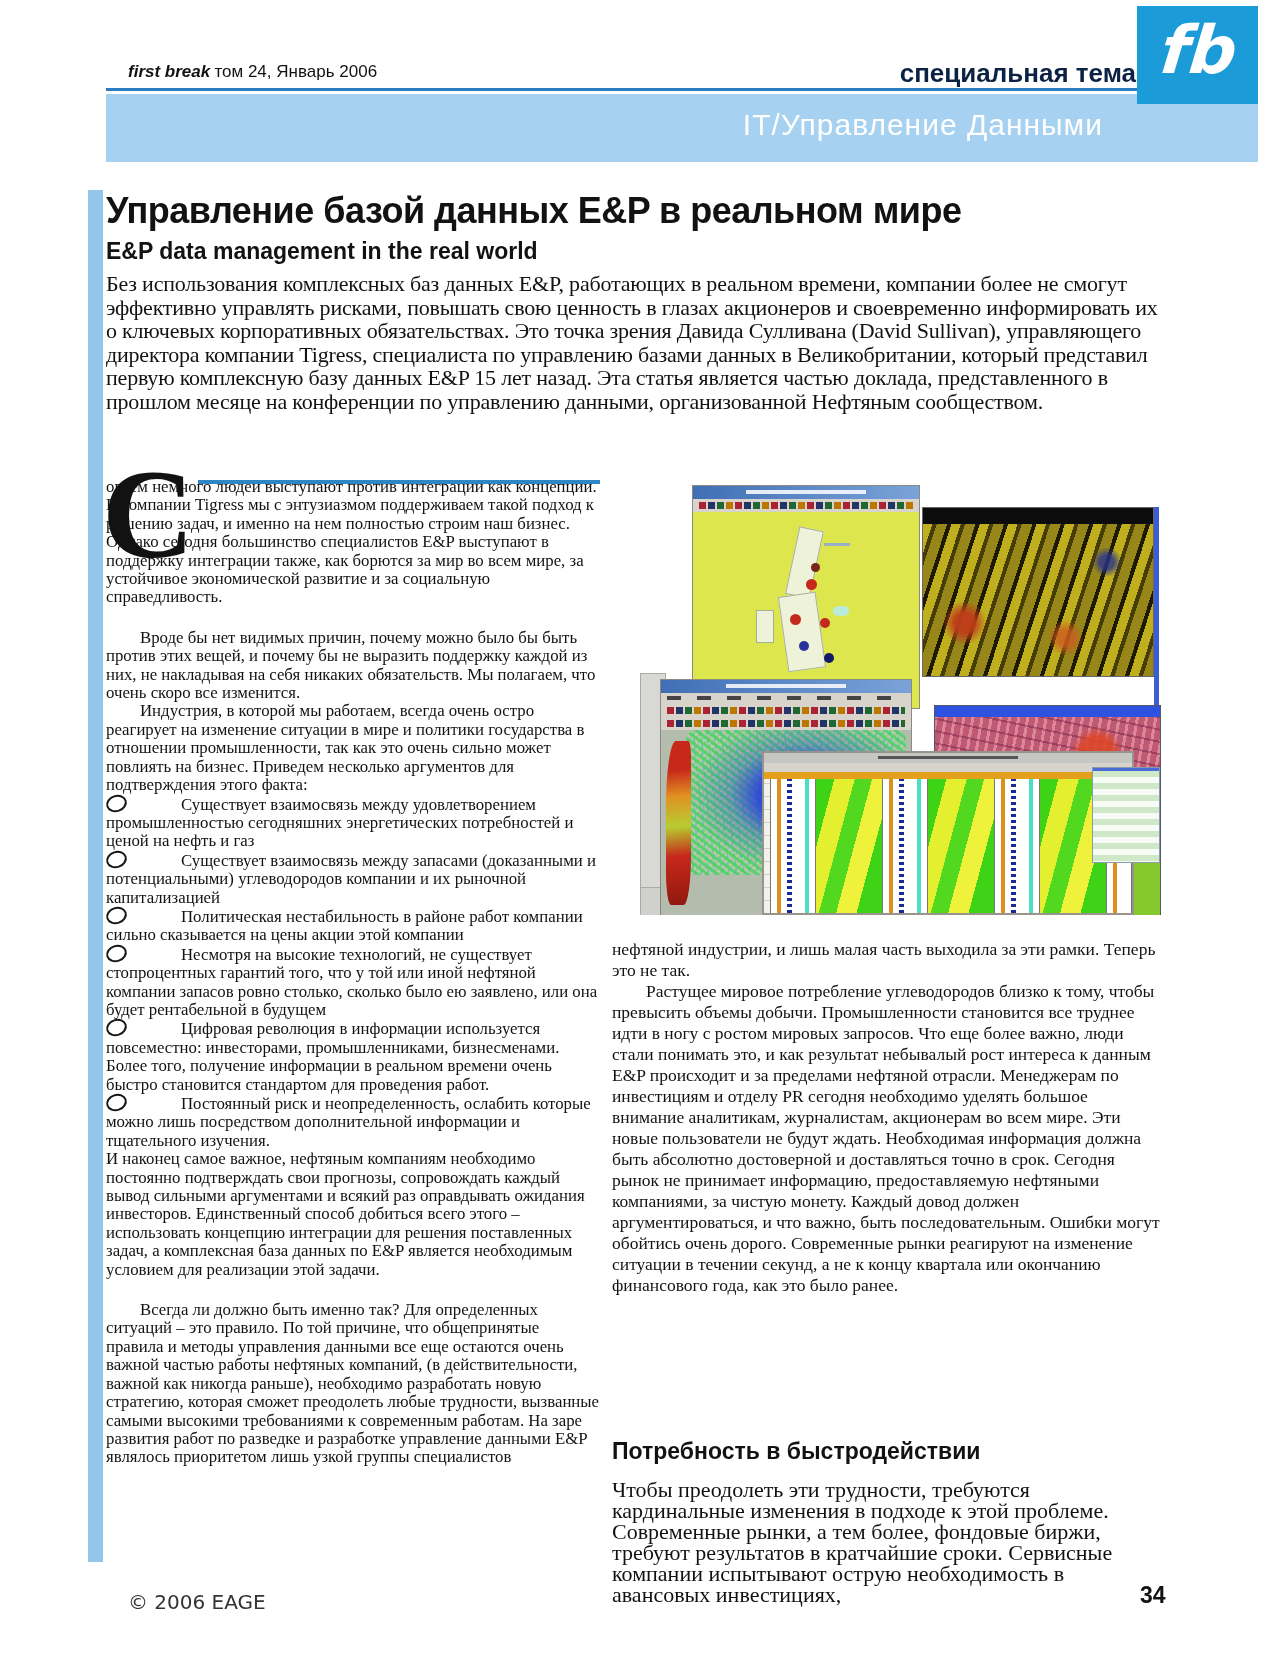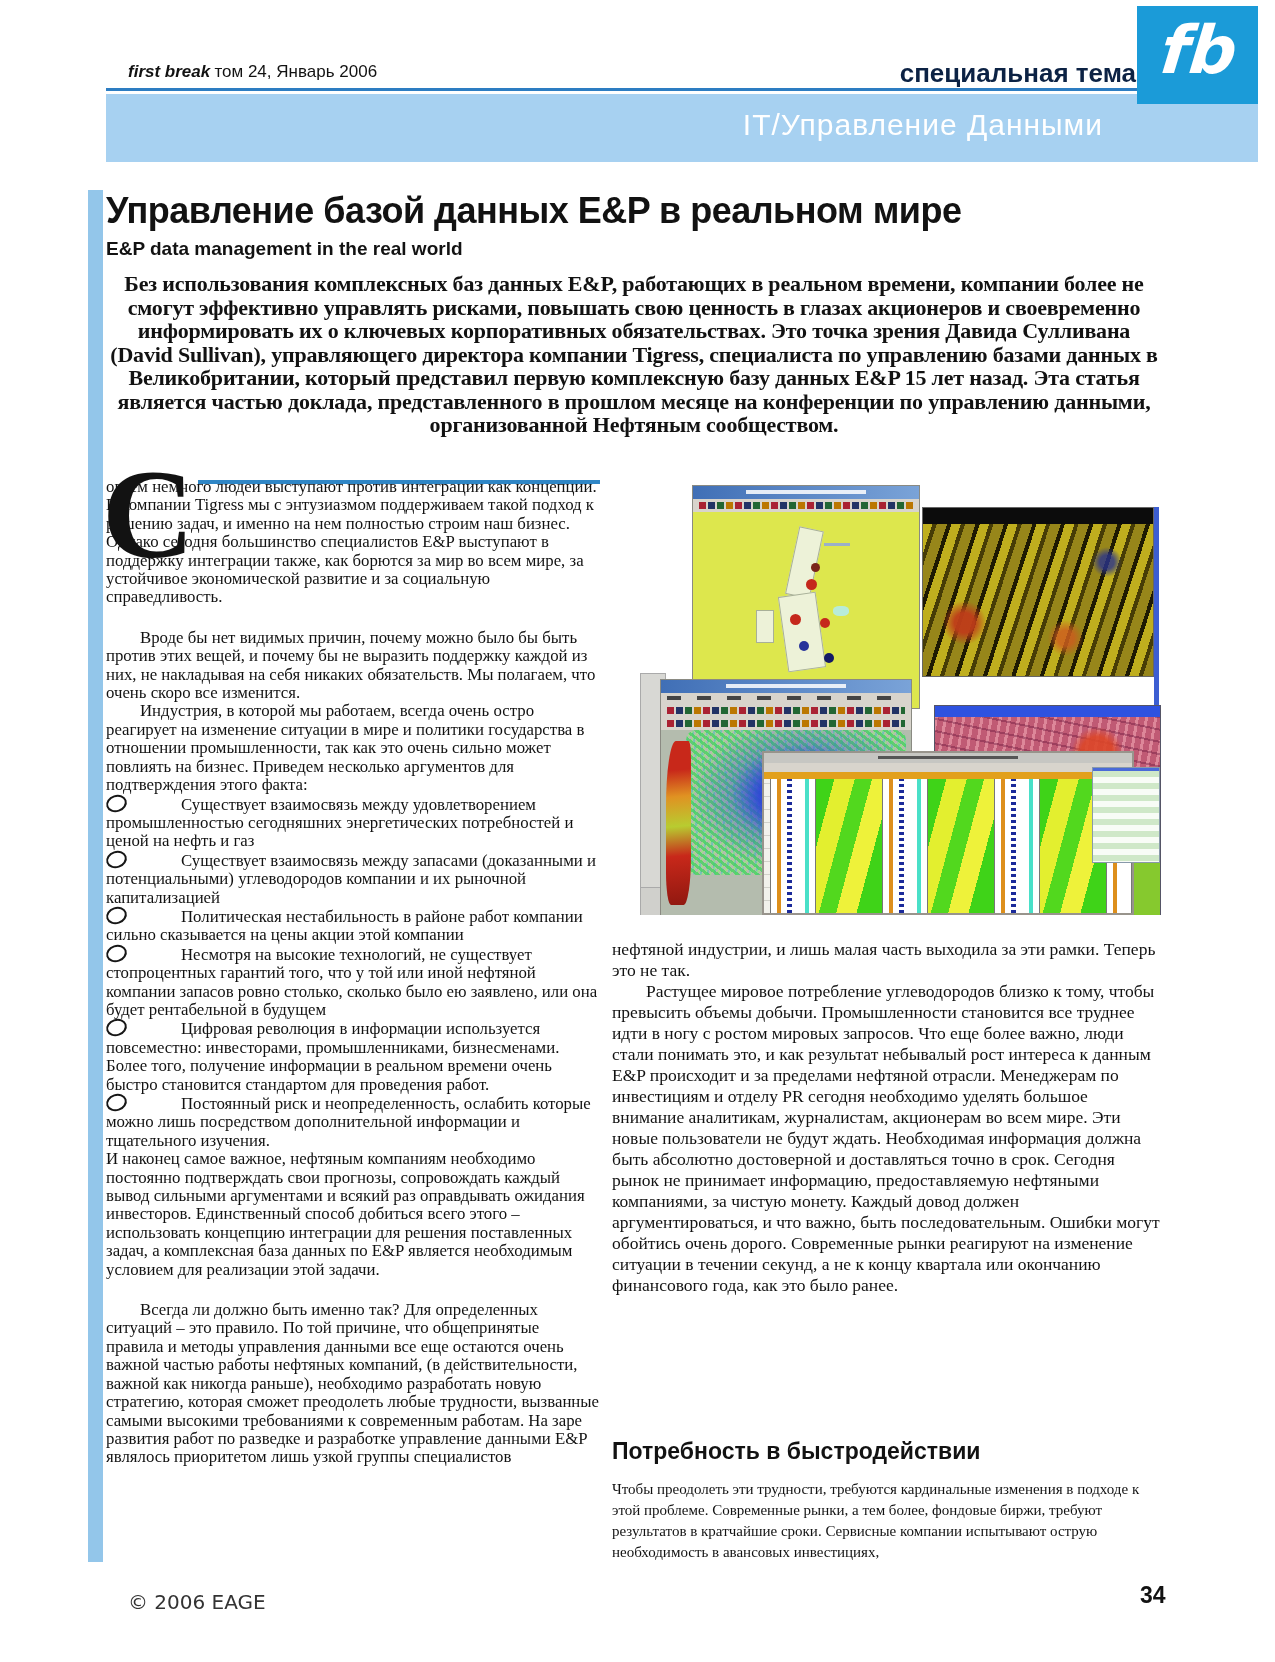--- a/index.html
+++ b/index.html
@@ -18,45 +18,45 @@
   #band{position:absolute;left:106px;top:94px;width:1152px;height:68px;background:#a7d1f1;}
   #band-label{position:absolute;right:155px;top:14px;color:#ffffff;font-size:30px;
               font-family:"Liberation Sans",sans-serif;letter-spacing:1px;}
   #fb-box{position:absolute;left:1137px;top:6px;width:121px;height:98px;background:#1b9bd8;}
   #fb-glyph{position:absolute;left:24px;top:6px;color:#fff;font-size:66px;font-weight:bold;
             font-style:italic;font-family:"DejaVu Sans",sans-serif;transform:skewX(-6deg);}
 
   
   #art-title{position:absolute;left:106px;top:190px;width:1060px;font-size:36px;font-weight:bold;
              font-family:"Liberation Sans",sans-serif;letter-spacing:-0.5px;}
-  #art-subtitle{position:absolute;left:106px;top:238px;width:1060px;font-size:19px;font-weight:bold;
+  #art-subtitle{position:absolute;left:106px;top:238px;width:1060px;font-size:23px;font-weight:bold;
                 font-family:"Liberation Sans",sans-serif;}
-  #art-lead{position:absolute;left:106px;top:272px;width:1056px;font-size:22px;font-weight:bold;
-            line-height:23.5px;letter-spacing:-0.2px;text-align:center;}
+  #art-lead{position:absolute;left:106px;top:272px;width:1056px;font-size:22px;font-weight:normal;
+            line-height:23.5px;letter-spacing:-0.2px;}
 
   
   #leftcol{position:absolute;left:106px;top:478px;width:494px;font-size:16.8px;line-height:18.4px;}
   #dropcap{position:absolute;left:-4px;top:-14px;font-size:128px;line-height:100px;font-weight:bold;}
   #p1-rule{position:absolute;left:92px;top:2px;width:402px;height:4px;background:#2f86c6;}
   .p-first{margin:14px 0 0 92px;}
   .para{margin:0;}
   .indent{text-indent:34px;}
   .gap{margin-top:22px;}
   .bullet{margin:0;}
   .oval{display:inline-block;width:17px;height:13px;border:2px solid #161616;border-radius:50%;
         transform:rotate(-18deg);vertical-align:-2px;margin-right:54px;}
 
   
   #rightcol{position:absolute;left:612px;top:455px;width:549px;font-size:17.5px;line-height:21px;}
   #figure{position:relative;width:549px;height:460px;overflow:hidden;background:#fff;}
   #fig-caption{margin-top:10px;font-style:italic;font-size:18px;line-height:23px;}
   #rc-p1{margin-top:24px;}
   #speed-block{position:absolute;left:612px;top:1438px;width:549px;}
   #speed-head{font-size:23px;font-weight:bold;font-family:"Liberation Sans",sans-serif;margin:0 0 14px 0;}
-  #speed-p{font-size:15px;line-height:21px;margin:0;}
+  #speed-p{font-size:22px;line-height:21px;margin:0;}
 
   
   #copyright{position:absolute;left:128px;top:1590px;font-size:20px;color:#333;
              font-family:"DejaVu Sans",sans-serif;}
   #pageno{position:absolute;left:1140px;top:1582px;font-size:23px;font-weight:bold;
           font-family:"Liberation Sans",sans-serif;}
 
   
   .win{position:absolute;border:1px solid #8a8a82;box-sizing:border-box;display:flex;flex-direction:column;}
   .tbar{height:13px;background:linear-gradient(90deg,#406fb6,#7aa3d8);}

